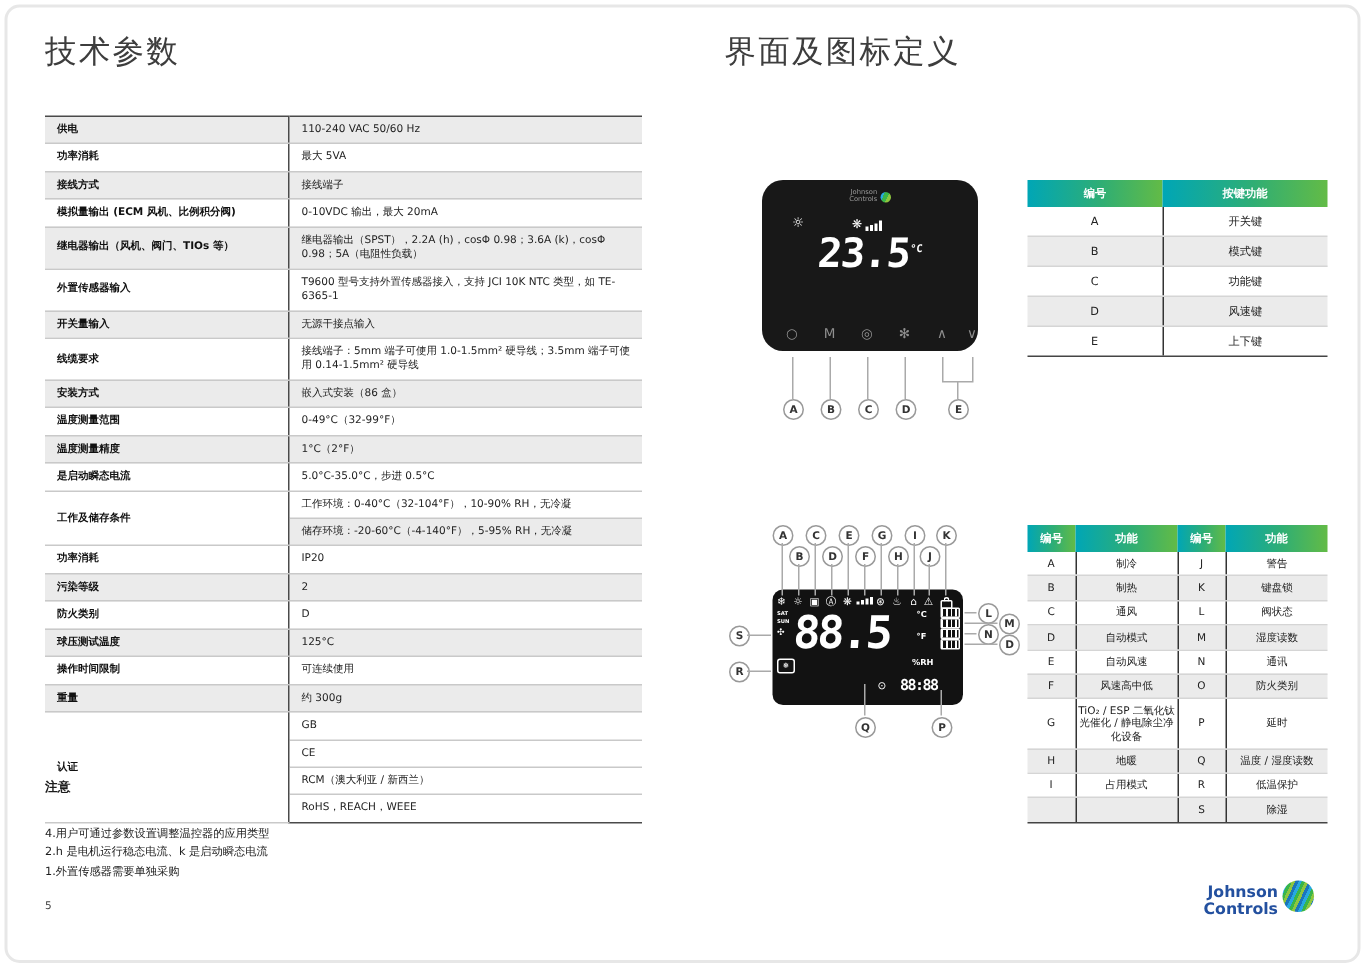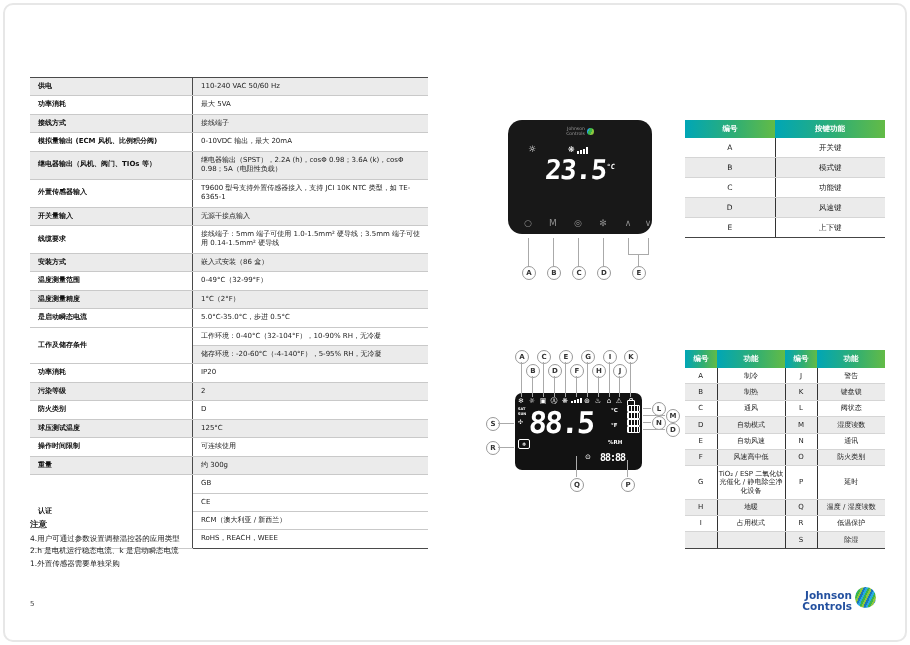--- a/index.html
+++ b/index.html
@@ -13,21 +13,21 @@
   
   .spec-table{position:absolute;left:30px;top:77px;width:398px;border-collapse:collapse;
               border-top:1px solid #4a4a4a;border-bottom:1px solid #4a4a4a;table-layout:fixed;}
   .spec-table td{font-size:7px;line-height:1.35;padding:4px 8px;border-bottom:1px solid #c9c9c9;
                  color:#222;vertical-align:middle;}
   .spec-table td.lbl{width:146px;font-weight:bold;color:#101010;border-right:1px solid #4a4a4a;}
   .spec-table tr.shade td{background:#ebebeb;}
   .spec-table tr:last-child td{border-bottom:none;}
 
   .notes{position:absolute;left:30px;top:519px;color:#1c1c1c;}
-  .notes-title{font-weight:bold;font-size:8.5px;margin-bottom:2px;}
+  .notes-title{font-weight:bold;font-size:8.5px;margin-bottom:19px;}
   .note-item{font-size:7.5px;line-height:1.65;}
   .page-num{position:absolute;left:30px;top:600px;font-size:7px;color:#444;}
 
   
   .device{position:absolute;left:508px;top:120px;width:144px;height:114px;background:#181818;
           border-radius:14px;}
   .dev-brand{position:absolute;left:0;right:0;top:6px;display:flex;justify-content:center;align-items:center;gap:2px;}
   .dev-brand-text{font-size:4.5px;line-height:1.15;color:#9a9a9a;text-align:right;}
   .dev-globe{width:7px;height:7px;border-radius:50%;
              background:linear-gradient(115deg,#2aa9e0 30%,#39b54a 30% 60%,#8dc63f 60%);}
@@ -85,20 +85,21 @@
   .fl-text{width:74px;text-align:right;font-size:10.5px;line-height:1.08;font-weight:bold;color:#23509f;}
   .fl-globe{width:21px;height:21px;border-radius:50%;margin-top:-3px;
             background:repeating-linear-gradient(115deg,#1b75bb 0 2px,#27a9e0 2px 4px,#39b54a 4px 6px,#8dc63f 6px 8px);}
 </style>
 </head>
 <body>
 
 <div class="canvas">
   <div class="frame"></div>
 
+  <div class="col-title left-title">技术参数</div>
   <table class="spec-table" id="spec-table">
       <tbody>
         <tr class="shade">
           <td class="lbl" rowspan="1">供电</td>
           <td class="val">110-240 VAC 50/60 Hz</td>
         </tr>
         <tr>
           <td class="lbl" rowspan="1">功率消耗</td>
           <td class="val">最大 5VA</td>
         </tr>
@@ -191,20 +192,21 @@
   <div class="notes">
     <div class="notes-title">注意</div>
     <div id="notes-list">
         <div class="note-item">4.用户可通过参数设置调整温控器的应用类型</div>
         <div class="note-item">2.h 是电机运行稳态电流、k 是启动瞬态电流</div>
         <div class="note-item">1.外置传感器需要单独采购</div>
       </div>
   </div>
   <div class="page-num">5</div>
 
+  <div class="col-title right-title">界面及图标定义</div>
 
   <div class="device">
     <div class="dev-brand">
       <span class="dev-brand-text"><span>Johnson</span><br><span>Controls</span></span>
       <span class="dev-globe"></span>
     </div>
     <span class="scr-sun">☼</span>
     <span class="scr-fan">
       <span>❋</span>
       <span class="bars">

